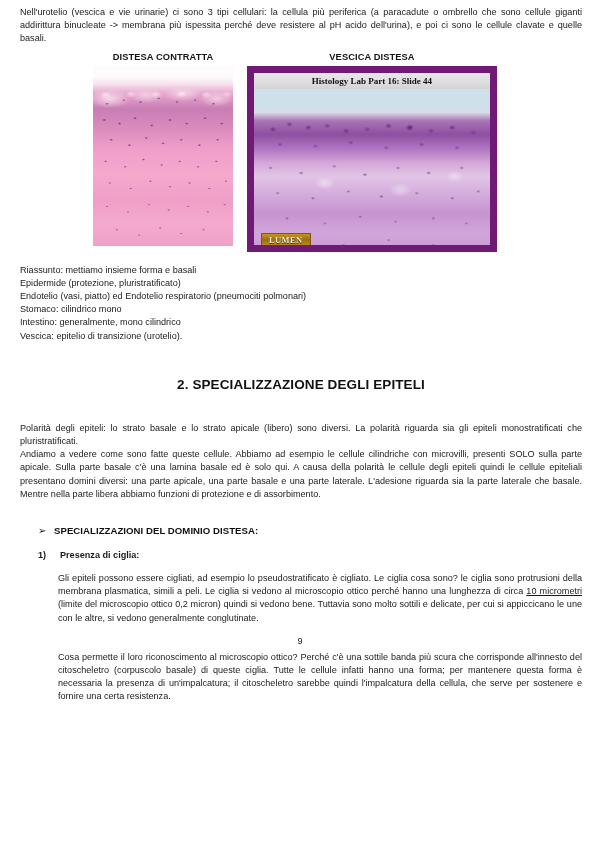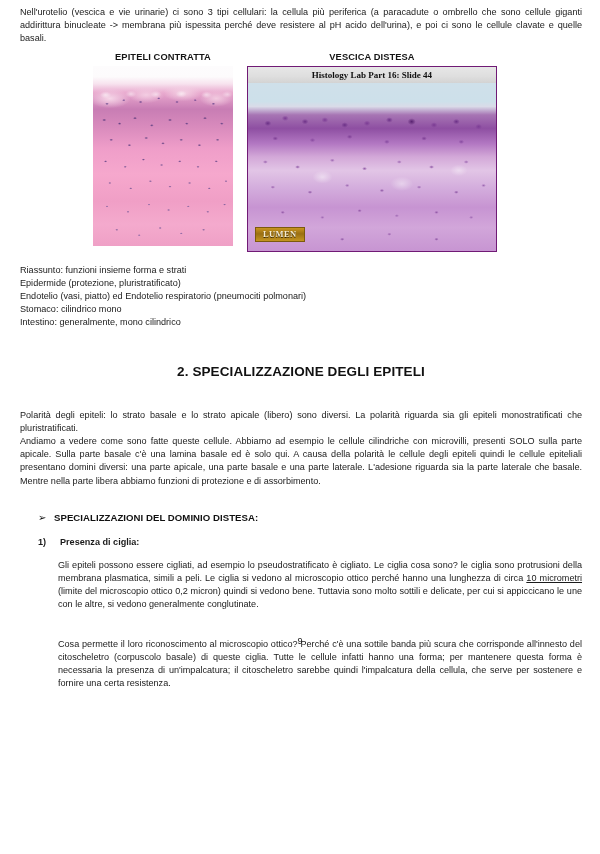--- a/index.html
+++ b/index.html
@@ -157,21 +157,21 @@
       radial-gradient(ellipse 8px 5px at 63% 50%, rgba(255,255,255,.5) 0%, rgba(255,255,255,0) 70%),
       radial-gradient(ellipse 8px 5px at 81% 54%, rgba(255,255,255,.5) 0%, rgba(255,255,255,0) 70%),
       radial-gradient(ellipse 8px 5px at 96% 52%, rgba(255,255,255,.45) 0%, rgba(255,255,255,0) 70%);
   }
 
   
   .slide-b {
     width: 250px;
     height: 186px;
     margin: 0 auto;
-    border: 1px solid #701a75;
+    border: 7px solid #701a75;
     box-sizing: border-box;
     background: #fff;
     position: relative;
   }
   .slide-b-title {
     height: 16px;
     line-height: 16px;
     text-align: center;
     font-family: "Liberation Serif", serif;
     font-weight: bold;
@@ -347,42 +347,43 @@
 <body>
 
 <div class="page">
   <div class="content">
 
     <p class="para-intro">Nell'urotelio (vescica e vie urinarie) ci sono 3 tipi cellulari: la cellula più periferica (a paracadute o ombrello che sono cellule giganti addirittura binucleate -&gt; membrana più ispessita perché deve resistere al pH acido dell'urina), e poi ci sono le cellule clavate e quelle basali.</p>
 
     <div class="figures">
 
       <div class="fig fig-a">
-        <div class="fig-caption">EPITELI CONTRATTA</div>
+        <div class="fig-caption">DISTESA CONTRATTA</div>
         <div class="slide slide-a"></div>
       </div>
 
       <div class="fig fig-b">
         <div class="fig-caption">VESCICA DISTESA</div>
         <div class="slide slide-b">
           <div class="slide-b-title">Histology Lab Part 16: Slide 44</div>
           <div class="slide-b-img">
             <div class="lumen-tag">LUMEN</div>
           </div>
         </div>
       </div>
 
     </div>
 
     <div class="summary">
-      <p>Riassunto: funzioni insieme forma e strati</p>
+      <p>Riassunto: mettiamo insieme forma e basali</p>
       <p>Epidermide (protezione, pluristratificato)</p>
       <p>Endotelio (vasi, piatto) ed Endotelio respiratorio (pneumociti polmonari)</p>
       <p>Stomaco: cilindrico mono</p>
       <p>Intestino: generalmente, mono cilindrico</p>
+      <p>Vescica: epitelio di transizione (urotelio).</p>
     </div>
 
     <h2 class="section-title">2. SPECIALIZZAZIONE DEGLI EPITELI</h2>
 
     <div class="body-block">
       <p>Polarità degli epiteli: lo strato basale e lo strato apicale (libero) sono diversi. La polarità riguarda sia gli epiteli monostratificati che pluristratificati.</p>
       <p>Andiamo a vedere come sono fatte queste cellule. Abbiamo ad esempio le cellule cilindriche con microvilli, presenti SOLO sulla parte apicale. Sulla parte basale c'è una lamina basale ed è solo qui. A causa della polarità le cellule degli epiteli quindi le cellule epiteliali presentano domini diversi: una parte apicale, una parte basale e una parte laterale. L'adesione riguarda sia la parte laterale che basale. Mentre nella parte libera abbiamo funzioni di protezione e di assorbimento.</p>
     </div>
 
     <div class="arrow-heading">

